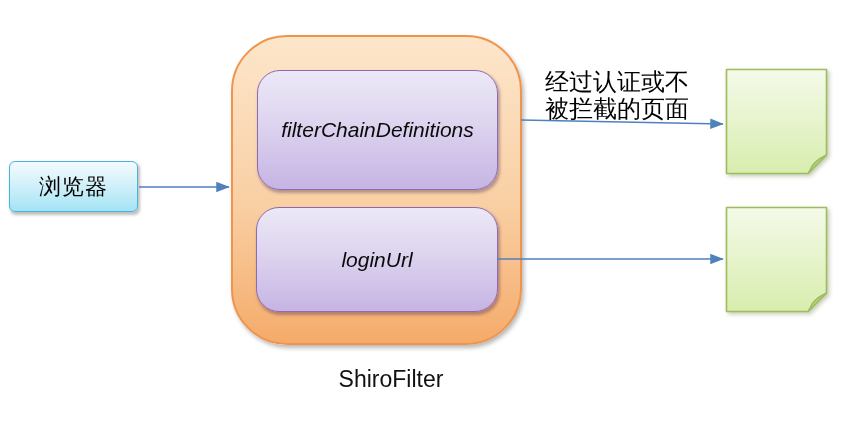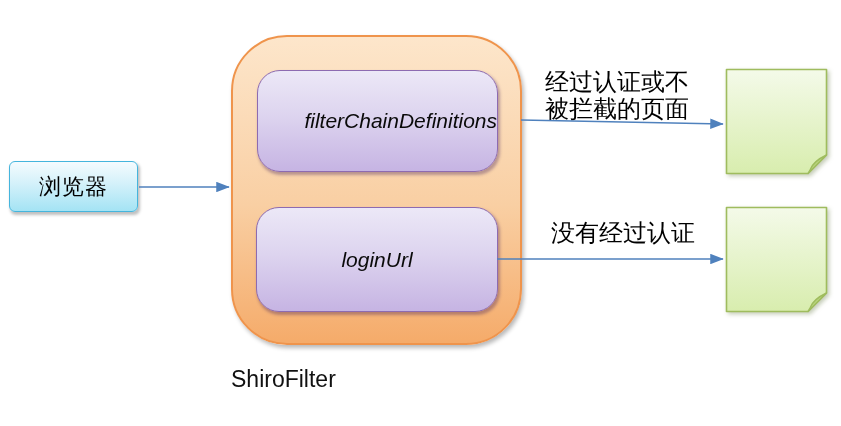--- a/index.html
+++ b/index.html
@@ -51,26 +51,27 @@
     background: linear-gradient(180deg, #ece8f7 0%, #ddd4ef 45%, #c6b4e3 100%);
     box-shadow: 1.5px 2.5px 3px rgba(60,30,90,0.35);
     display: flex; align-items: center; justify-content: center;
     box-sizing: border-box;
   }
   .inner-box .label {
     font-style: italic;
     font-size: 21px;
     color: #0a0a0a;
   }
-  .inner-box.box-top    { left: 257px; top: 70px;  width: 241px; height: 102px; justify-content: flex-end; }
+  .inner-box.box-top    { left: 257px; top: 70px;  width: 241px; height: 120px; }
   .inner-box.box-bottom { left: 256px; top: 207px; width: 242px; height: 105px; }
   .shiro-caption {
     position: absolute;
     left: 231px; top: 366px;
     width: 320px;
+    text-align: center;
     font-size: 23px;
     color: #111111;
   }
   
   .flow-label {
     position: absolute;
     color: #000000;
     font-size: 24px;
     line-height: 27px;
     white-space: pre-line;
@@ -107,21 +108,20 @@
   <div class="inner-box box-top">
     <span class="label">filterChainDefinitions</span>
   </div>
   <div class="inner-box box-bottom">
     <span class="label">loginUrl</span>
   </div>
   <div class="shiro-caption">ShiroFilter</div>
 
   <div class="flow-label top">经过认证或不
 被拦截的页面</div>
-  <div class="flow-label bottom">没有经过认证</div>
 
   <div class="note top">
     <svg width="103" height="107" viewBox="0 0 103 107">
       <defs>
         <linearGradient id="noteGrad1" x1="0" y1="0" x2="0" y2="1">
           <stop offset="0" stop-color="#f4fae9"></stop>
           <stop offset="1" stop-color="#d8edae"></stop>
         </linearGradient>
       </defs>
       <path d="M1.5 1.5 H101.5 V87 L83 105.5 H1.5 Z" fill="url(#noteGrad1)" stroke="#9fbc5e" stroke-width="1.6" stroke-linejoin="round"></path>

